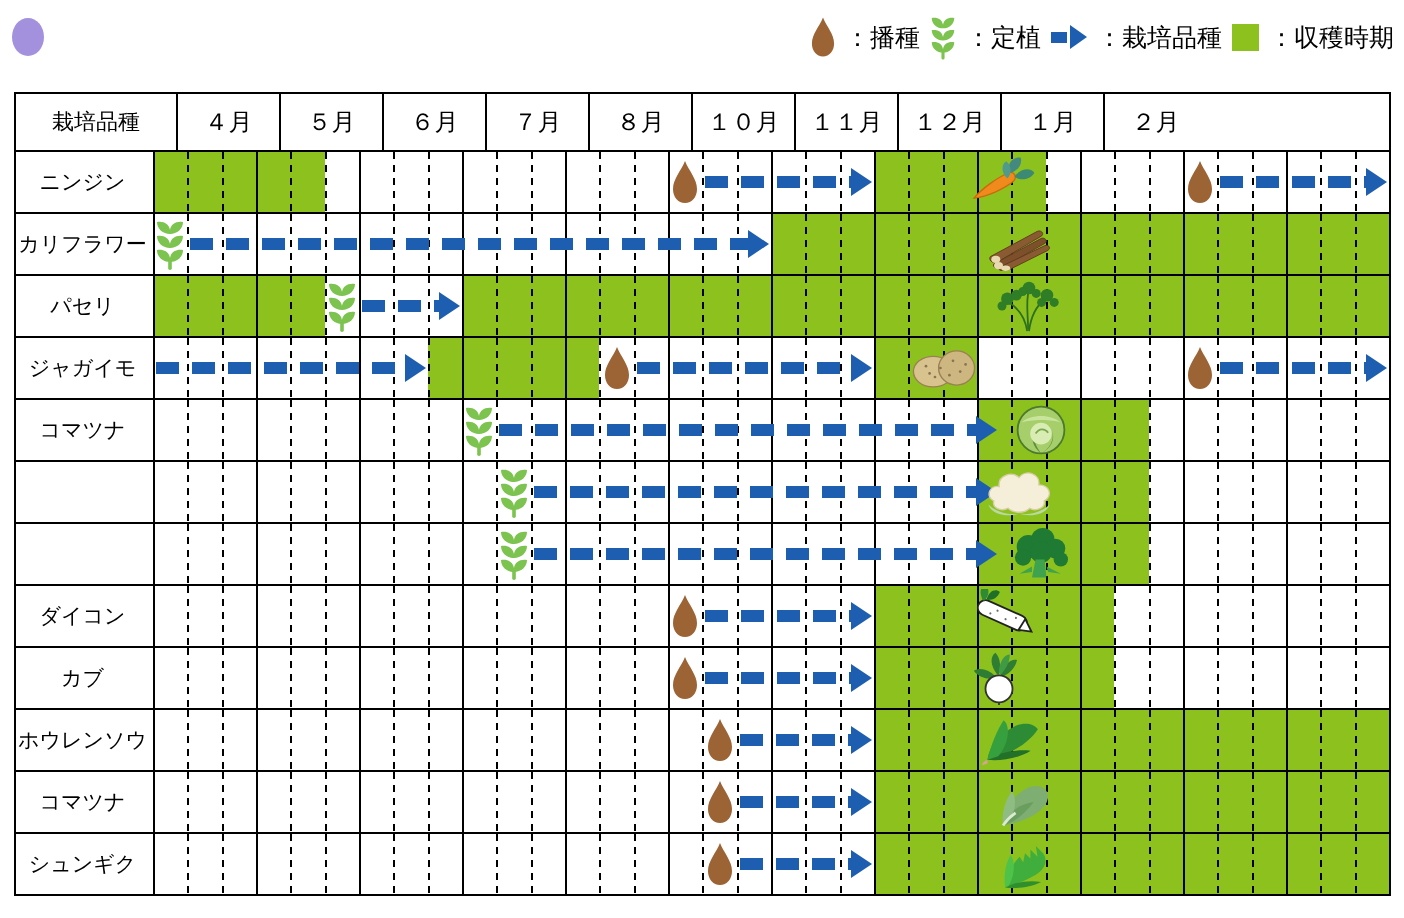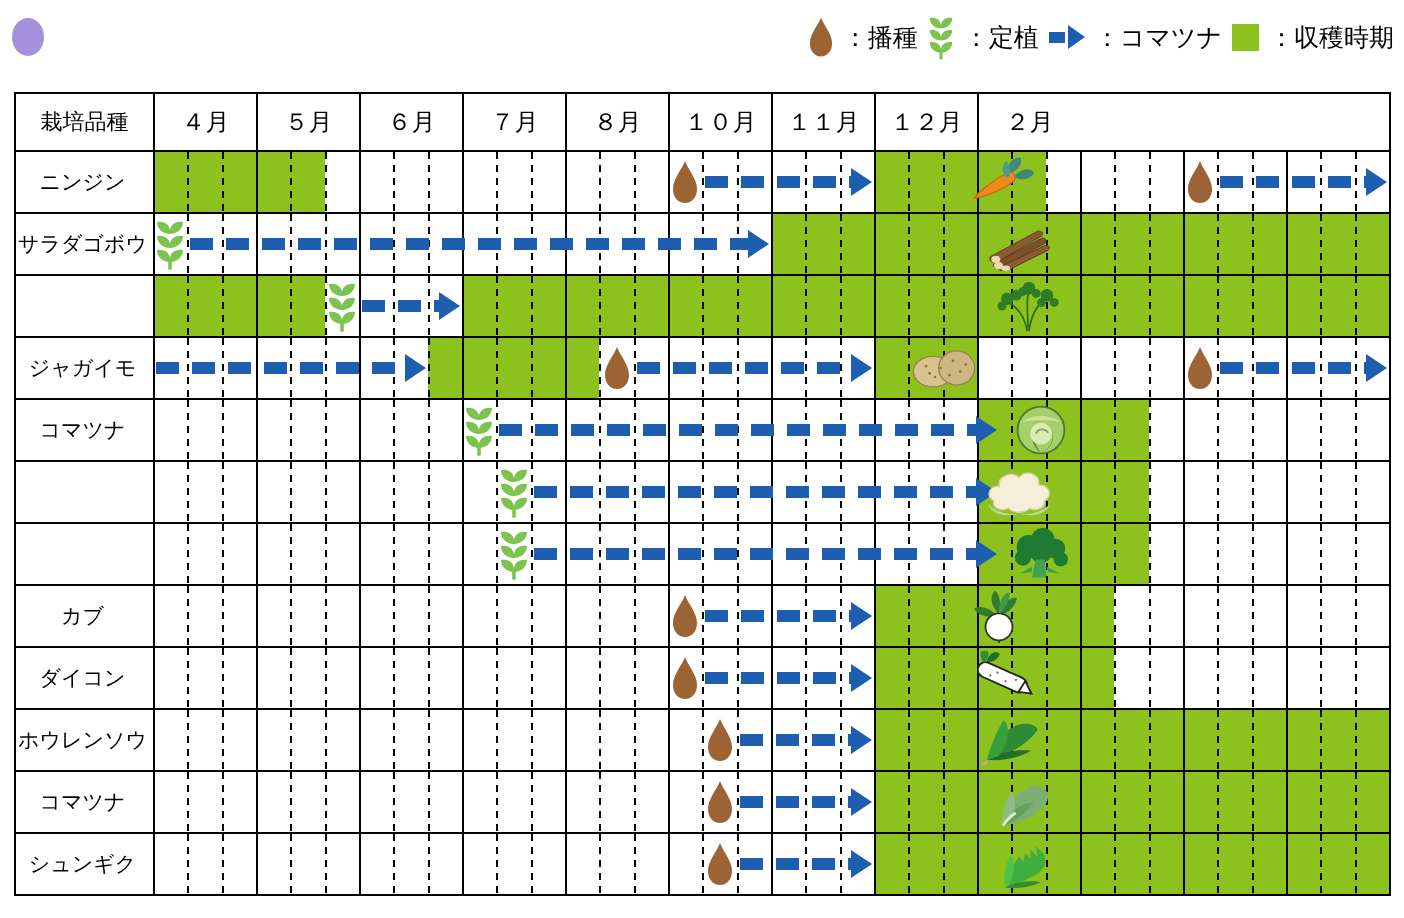--- a/index.html
+++ b/index.html
@@ -17,21 +17,21 @@
   .lgi{display:flex;align-items:center;justify-content:center;}
   .lg-square{width:27px;height:27px;background:#8dc21e;}
   .lg-arrow{display:flex;align-items:center;}
   .lg-arrow .d{width:16px;height:11px;background:#1e5eb0;margin-right:3px;}
   .lg-arrow .h{width:0;height:0;border-top:12px solid transparent;border-bottom:12px solid transparent;border-left:17px solid #1e5eb0;}
 
   
   .calendar{position:absolute;left:14px;top:92px;border:2px solid #000;background:#fff;}
   .cal-head{display:flex;height:56px;border-bottom:2px solid #000;align-items:stretch;}
   .cal-head .cell{display:flex;align-items:center;justify-content:center;font-size:24px;box-sizing:border-box;white-space:nowrap;}
-  .cal-head .corner{width:137px;font-size:22px;}
+  .cal-head .corner{width:160px;font-size:22px;}
   .cal-head .hmonth{width:103px;border-left:2px solid #000;}
   .cal-row{position:relative;height:60px;border-bottom:2px solid #000;}
   .cal-row:last-child{border-bottom:none;}
   .rlabel{position:absolute;left:0;top:0;width:133px;height:100%;display:flex;align-items:center;justify-content:center;font-size:21px;white-space:nowrap;z-index:2;}
 
   .green{position:absolute;top:0;height:100%;background:#8dc21e;z-index:1;}
   .vline{position:absolute;top:0;height:100%;width:2px;z-index:3;}
   .vline.solid{background:#000;}
   .vline.dash{background:repeating-linear-gradient(to bottom,#000 0 7px,transparent 7px 13px);}
 
@@ -67,38 +67,39 @@
             <path d="M15 44 C8 44 2 39 2 32 C9 31 14 34 15 40 C16 34 21 31 28 32 C28 39 22 44 15 44 Z"></path>
             <rect x="13.2" y="42" width="3.6" height="10" rx="1.8"></rect>
           </g>
         </svg>
     </span>
     <span class="lbl">：定植</span>
     <span class="lgi lg-arrow">
         <span class="d"></span>
         <span class="h"></span>
       </span>
-    <span class="lbl">：コマツナ</span>
+    <span class="lbl">：栽培品種</span>
     <span class="lgi">
         <span class="lg-square"></span>
       </span>
     <span class="lbl">：収穫時期</span>
   </div>
 
   <div class="calendar" id="calendar" style="width: 1373px;">
       <div class="cal-head">
         <div class="cell corner">栽培品種</div>
         <div class="cell hmonth">４月</div>
         <div class="cell hmonth">５月</div>
         <div class="cell hmonth">６月</div>
         <div class="cell hmonth">７月</div>
         <div class="cell hmonth">８月</div>
         <div class="cell hmonth">１０月</div>
         <div class="cell hmonth">１１月</div>
         <div class="cell hmonth">１２月</div>
+        <div class="cell hmonth">１月</div>
         <div class="cell hmonth">２月</div>
       </div>
       <div class="cal-row">
         <div class="green" style="left: 137px; width: 171.667px;"></div>
         <div class="green" style="left: 858px; width: 171.667px;"></div>
         <div class="vline solid" style="left: 137px;"></div>
         <div class="vline dash" style="left: 171.333px;"></div>
         <div class="vline dash" style="left: 205.667px;"></div>
         <div class="vline solid" style="left: 240px;"></div>
         <div class="vline dash" style="left: 274.333px;"></div>
@@ -212,21 +213,21 @@
             <g stroke="#5d3a1e" stroke-width="1">
               <path d="M6 44 L58 16 C62 14 66 18 63 21 L14 50 C10 53 3 48 6 44Z" fill="#8a5a33"></path>
               <path d="M10 52 L62 24 C66 22 70 26 67 29 L20 56 C15 59 7 56 10 52Z" fill="#7d4f2b"></path>
               <path d="M16 56 L66 32 C70 30 74 34 70 37 L26 59 C20 61 13 59 16 56Z" fill="#8a5a33"></path>
             </g>
             <ellipse cx="12" cy="47" rx="5" ry="4" fill="#e8d9b0"></ellipse>
             <ellipse cx="15" cy="54" rx="5" ry="4" fill="#e8d9b0"></ellipse>
             <ellipse cx="23" cy="57" rx="5" ry="3" fill="#e8d9b0"></ellipse>
           </svg>
         </div>
-        <div class="rlabel">サラダゴボウ</div>
+        <div class="rlabel">カリフラワー</div>
       </div>
       <div class="cal-row">
         <div class="green" style="left: 137px; width: 171.667px;"></div>
         <div class="green" style="left: 446px; width: 927px;"></div>
         <div class="vline solid" style="left: 137px;"></div>
         <div class="vline dash" style="left: 171.333px;"></div>
         <div class="vline dash" style="left: 205.667px;"></div>
         <div class="vline solid" style="left: 240px;"></div>
         <div class="vline dash" style="left: 274.333px;"></div>
         <div class="vline dash" style="left: 308.667px;"></div>
@@ -285,20 +286,21 @@
               <circle cx="10" cy="30" r="5"></circle>
               <circle cx="40" cy="10" r="7"></circle>
               <circle cx="48" cy="16" r="5"></circle>
               <circle cx="33" cy="14" r="5"></circle>
               <circle cx="60" cy="18" r="7"></circle>
               <circle cx="68" cy="26" r="5"></circle>
               <circle cx="54" cy="26" r="5"></circle>
             </g>
           </svg>
         </div>
+        <div class="rlabel">パセリ</div>
       </div>
       <div class="cal-row">
         <div class="green" style="left: 411.667px; width: 171.667px;"></div>
         <div class="green" style="left: 858px; width: 103px;"></div>
         <div class="vline solid" style="left: 137px;"></div>
         <div class="vline dash" style="left: 171.333px;"></div>
         <div class="vline dash" style="left: 205.667px;"></div>
         <div class="vline solid" style="left: 240px;"></div>
         <div class="vline dash" style="left: 274.333px;"></div>
         <div class="vline dash" style="left: 308.667px;"></div>
@@ -590,98 +592,98 @@
         <div class="vline solid" style="left: 1270px;"></div>
         <div class="vline dash" style="left: 1304.33px;"></div>
         <div class="vline dash" style="left: 1338.67px;"></div>
         <div class="astrip" style="left: 689.333px; width: 147.667px;"></div>
         <div class="ahead" style="left: 835px;"></div>
         <div class="seed" style="left: 656.167px;">
           <svg viewBox="0 0 26 44">
             <path d="M13 1 C17 11 25 19 25 29 C25 37 20 43 13 43 C6 43 1 37 1 29 C1 19 9 11 13 1 Z" fill="#9c6434"></path>
           </svg>
         </div>
-        <div class="veg" style="left: 943.5px;">
-          <svg viewBox="0 0 80 60">
-            <g fill="#2e7d32">
-              <path d="M38 26 C30 16 30 6 36 2 C42 8 42 18 40 26Z"></path>
-              <path d="M42 26 C46 14 54 8 60 10 C58 20 50 26 44 28Z"></path>
-              <path d="M36 28 C28 20 18 18 12 22 C18 30 28 32 36 30Z"></path>
-              <path d="M40 24 C40 12 46 4 52 4 C52 14 46 22 42 26Z" fill="#3f9a43"></path>
-            </g>
-            <circle cx="40" cy="42" r="15" fill="#fff" stroke="#333" stroke-width="2"></circle>
-            <path d="M40 57 L40 60" stroke="#333" stroke-width="2"></path>
-          </svg>
-        </div>
-        <div class="rlabel">カブ</div>
-      </div>
-      <div class="cal-row">
-        <div class="green" style="left: 858px; width: 240.333px;"></div>
-        <div class="vline solid" style="left: 137px;"></div>
-        <div class="vline dash" style="left: 171.333px;"></div>
-        <div class="vline dash" style="left: 205.667px;"></div>
-        <div class="vline solid" style="left: 240px;"></div>
-        <div class="vline dash" style="left: 274.333px;"></div>
-        <div class="vline dash" style="left: 308.667px;"></div>
-        <div class="vline solid" style="left: 343px;"></div>
-        <div class="vline dash" style="left: 377.333px;"></div>
-        <div class="vline dash" style="left: 411.667px;"></div>
-        <div class="vline solid" style="left: 446px;"></div>
-        <div class="vline dash" style="left: 480.333px;"></div>
-        <div class="vline dash" style="left: 514.667px;"></div>
-        <div class="vline solid" style="left: 549px;"></div>
-        <div class="vline dash" style="left: 583.333px;"></div>
-        <div class="vline dash" style="left: 617.667px;"></div>
-        <div class="vline solid" style="left: 652px;"></div>
-        <div class="vline dash" style="left: 686.333px;"></div>
-        <div class="vline dash" style="left: 720.667px;"></div>
-        <div class="vline solid" style="left: 755px;"></div>
-        <div class="vline dash" style="left: 789.333px;"></div>
-        <div class="vline dash" style="left: 823.667px;"></div>
-        <div class="vline solid" style="left: 858px;"></div>
-        <div class="vline dash" style="left: 892.333px;"></div>
-        <div class="vline dash" style="left: 926.667px;"></div>
-        <div class="vline solid" style="left: 961px;"></div>
-        <div class="vline dash" style="left: 995.333px;"></div>
-        <div class="vline dash" style="left: 1029.67px;"></div>
-        <div class="vline solid" style="left: 1064px;"></div>
-        <div class="vline dash" style="left: 1098.33px;"></div>
-        <div class="vline dash" style="left: 1132.67px;"></div>
-        <div class="vline solid" style="left: 1167px;"></div>
-        <div class="vline dash" style="left: 1201.33px;"></div>
-        <div class="vline dash" style="left: 1235.67px;"></div>
-        <div class="vline solid" style="left: 1270px;"></div>
-        <div class="vline dash" style="left: 1304.33px;"></div>
-        <div class="vline dash" style="left: 1338.67px;"></div>
-        <div class="astrip" style="left: 689.333px; width: 147.667px;"></div>
-        <div class="ahead" style="left: 835px;"></div>
-        <div class="seed" style="left: 656.167px;">
-          <svg viewBox="0 0 26 44">
-            <path d="M13 1 C17 11 25 19 25 29 C25 37 20 43 13 43 C6 43 1 37 1 29 C1 19 9 11 13 1 Z" fill="#9c6434"></path>
-          </svg>
-        </div>
         <div class="veg" style="left: 949.5px;">
           <svg viewBox="0 0 80 60">
             <g transform="rotate(24 40 30)">
               <rect x="8" y="22" width="58" height="17" rx="8.5" fill="#fff" stroke="#222" stroke-width="2"></rect>
               <path d="M62 24 L74 34 L60 38Z" fill="#fff" stroke="#222" stroke-width="2"></path>
               <g fill="#6a6a6a">
                 <circle cx="30" cy="28" r="1.2"></circle>
                 <circle cx="42" cy="33" r="1.2"></circle>
                 <circle cx="52" cy="27" r="1.2"></circle>
                 <circle cx="24" cy="34" r="1.2"></circle>
               </g>
               <path d="M10 24 C2 16 2 12 8 8 C14 12 14 18 12 24Z" fill="#2f8a35"></path>
               <path d="M14 22 C12 12 18 6 24 8 C24 16 20 20 14 22Z" fill="#1f6f28"></path>
             </g>
           </svg>
         </div>
         <div class="rlabel">ダイコン</div>
       </div>
       <div class="cal-row">
+        <div class="green" style="left: 858px; width: 240.333px;"></div>
+        <div class="vline solid" style="left: 137px;"></div>
+        <div class="vline dash" style="left: 171.333px;"></div>
+        <div class="vline dash" style="left: 205.667px;"></div>
+        <div class="vline solid" style="left: 240px;"></div>
+        <div class="vline dash" style="left: 274.333px;"></div>
+        <div class="vline dash" style="left: 308.667px;"></div>
+        <div class="vline solid" style="left: 343px;"></div>
+        <div class="vline dash" style="left: 377.333px;"></div>
+        <div class="vline dash" style="left: 411.667px;"></div>
+        <div class="vline solid" style="left: 446px;"></div>
+        <div class="vline dash" style="left: 480.333px;"></div>
+        <div class="vline dash" style="left: 514.667px;"></div>
+        <div class="vline solid" style="left: 549px;"></div>
+        <div class="vline dash" style="left: 583.333px;"></div>
+        <div class="vline dash" style="left: 617.667px;"></div>
+        <div class="vline solid" style="left: 652px;"></div>
+        <div class="vline dash" style="left: 686.333px;"></div>
+        <div class="vline dash" style="left: 720.667px;"></div>
+        <div class="vline solid" style="left: 755px;"></div>
+        <div class="vline dash" style="left: 789.333px;"></div>
+        <div class="vline dash" style="left: 823.667px;"></div>
+        <div class="vline solid" style="left: 858px;"></div>
+        <div class="vline dash" style="left: 892.333px;"></div>
+        <div class="vline dash" style="left: 926.667px;"></div>
+        <div class="vline solid" style="left: 961px;"></div>
+        <div class="vline dash" style="left: 995.333px;"></div>
+        <div class="vline dash" style="left: 1029.67px;"></div>
+        <div class="vline solid" style="left: 1064px;"></div>
+        <div class="vline dash" style="left: 1098.33px;"></div>
+        <div class="vline dash" style="left: 1132.67px;"></div>
+        <div class="vline solid" style="left: 1167px;"></div>
+        <div class="vline dash" style="left: 1201.33px;"></div>
+        <div class="vline dash" style="left: 1235.67px;"></div>
+        <div class="vline solid" style="left: 1270px;"></div>
+        <div class="vline dash" style="left: 1304.33px;"></div>
+        <div class="vline dash" style="left: 1338.67px;"></div>
+        <div class="astrip" style="left: 689.333px; width: 147.667px;"></div>
+        <div class="ahead" style="left: 835px;"></div>
+        <div class="seed" style="left: 656.167px;">
+          <svg viewBox="0 0 26 44">
+            <path d="M13 1 C17 11 25 19 25 29 C25 37 20 43 13 43 C6 43 1 37 1 29 C1 19 9 11 13 1 Z" fill="#9c6434"></path>
+          </svg>
+        </div>
+        <div class="veg" style="left: 943.5px;">
+          <svg viewBox="0 0 80 60">
+            <g fill="#2e7d32">
+              <path d="M38 26 C30 16 30 6 36 2 C42 8 42 18 40 26Z"></path>
+              <path d="M42 26 C46 14 54 8 60 10 C58 20 50 26 44 28Z"></path>
+              <path d="M36 28 C28 20 18 18 12 22 C18 30 28 32 36 30Z"></path>
+              <path d="M40 24 C40 12 46 4 52 4 C52 14 46 22 42 26Z" fill="#3f9a43"></path>
+            </g>
+            <circle cx="40" cy="42" r="15" fill="#fff" stroke="#333" stroke-width="2"></circle>
+            <path d="M40 57 L40 60" stroke="#333" stroke-width="2"></path>
+          </svg>
+        </div>
+        <div class="rlabel">カブ</div>
+      </div>
+      <div class="cal-row">
         <div class="green" style="left: 858px; width: 515px;"></div>
         <div class="vline solid" style="left: 137px;"></div>
         <div class="vline dash" style="left: 171.333px;"></div>
         <div class="vline dash" style="left: 205.667px;"></div>
         <div class="vline solid" style="left: 240px;"></div>
         <div class="vline dash" style="left: 274.333px;"></div>
         <div class="vline dash" style="left: 308.667px;"></div>
         <div class="vline solid" style="left: 343px;"></div>
         <div class="vline dash" style="left: 377.333px;"></div>
         <div class="vline dash" style="left: 411.667px;"></div>

